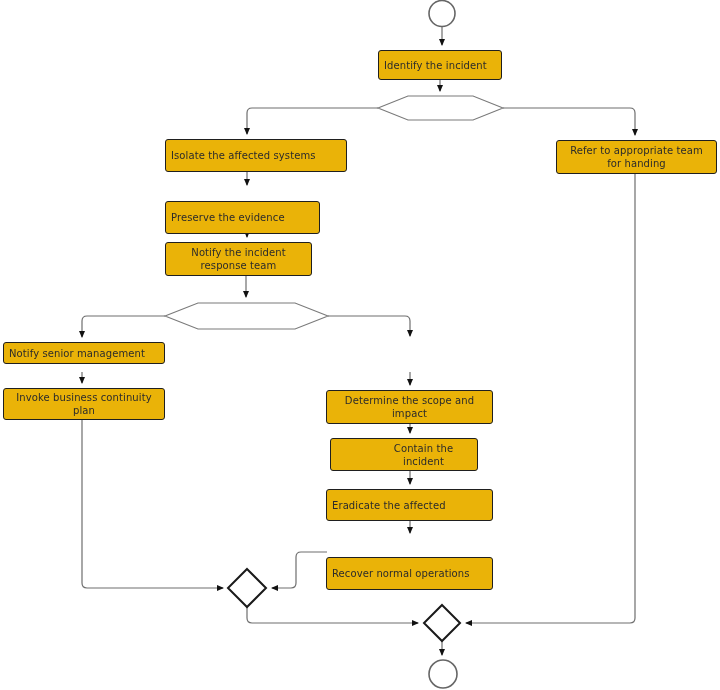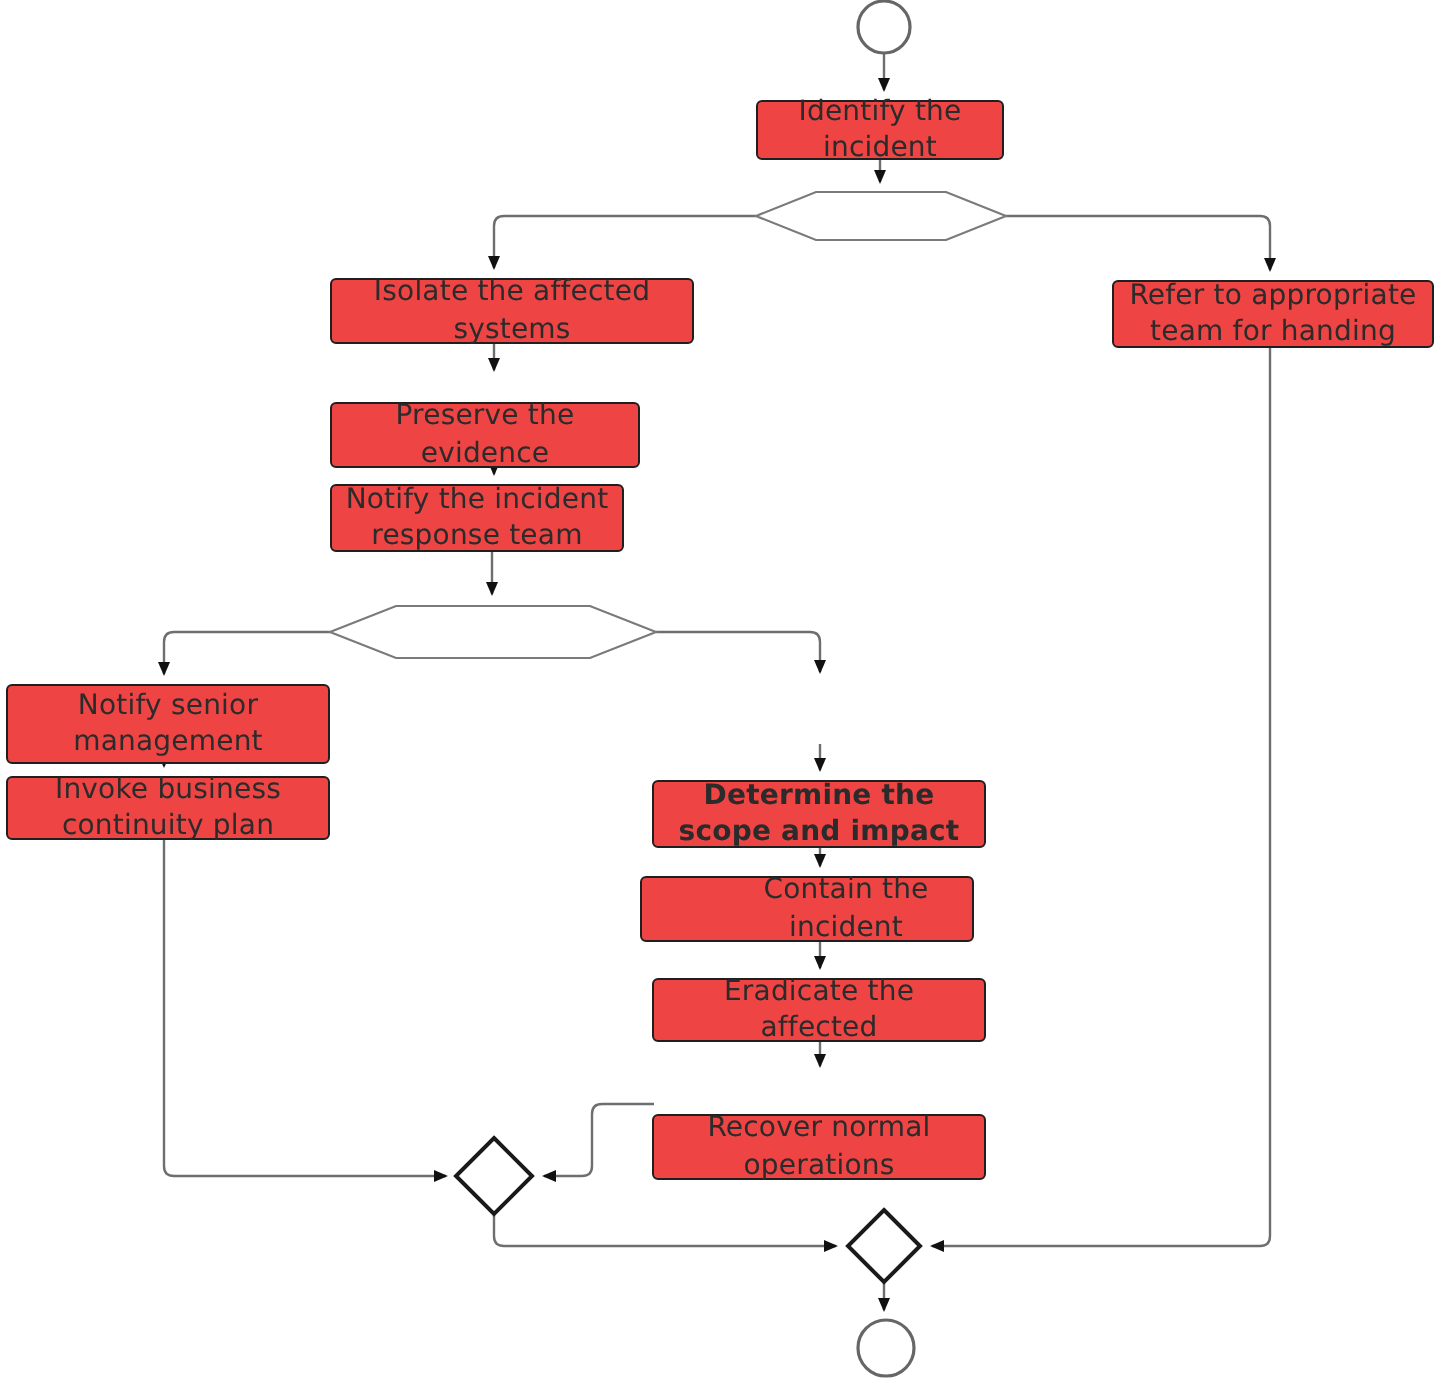--- a/index.html
+++ b/index.html
@@ -7,41 +7,41 @@
     position:relative;
     width:720px;height:690px;
     background:#ffffff;
     font-family:"DejaVu Sans","Liberation Sans",sans-serif;
     overflow:hidden;
   }
   .edge-layer{position:absolute;left:0;top:0;width:720px;height:690px;}
   .node{
     position:absolute;
     box-sizing:border-box;
-    background:#ef4444;
+    background:#eab308;
     border:1.6px solid #1f1f1f;
     border-radius:3px;
-    display:flex;align-items:center;justify-content:center;
+    display:flex;align-items:center;
     text-align:center;
-    font-size:14px;line-height:1.3;
+    font-size:10px;line-height:1.3;
     color:#2b2b2b;
     padding:1px 5px;
     letter-spacing:.1px;
   }
   
   .n-identify   {left:378px;top:50px; width:124px;height:30px;}
   .n-isolate    {left:165px;top:139px;width:182px;height:33px;}
   .n-refer      {left:556px;top:140px;width:161px;height:34px;}
   .n-preserve   {left:165px;top:201px;width:155px;height:33px;}
   .n-notify-irt {left:165px;top:242px;width:147px;height:34px;}
-  .n-notify-sm  {left:3px;  top:342px;width:162px;height:40px;}
+  .n-notify-sm  {left:3px;  top:342px;width:162px;height:22px;}
   .n-invoke-bcp {left:3px;  top:388px;width:162px;height:32px;}
   .n-investigate{left:326px;top:341px;width:167px;height:31px;}
-  .n-determine  {left:326px;top:390px;width:167px;height:34px;font-weight:bold;}
-  .n-contain    {left:320px;top:438px;width:167px;height:33px;padding-left:44px;}
+  .n-determine  {left:326px;top:390px;width:167px;height:34px;}
+  .n-contain    {left:330px;top:438px;width:148px;height:33px;padding-left:44px;}
   .n-eradicate  {left:326px;top:489px;width:167px;height:32px;}
   .n-recover    {left:326px;top:538px;width:167px;height:33px;margin-top:19px;}
 </style>
 </head>
 <body>
 
 <div class="canvas">
 
   <svg class="edge-layer" width="720" height="690" viewBox="0 0 720 690">
     <defs>

